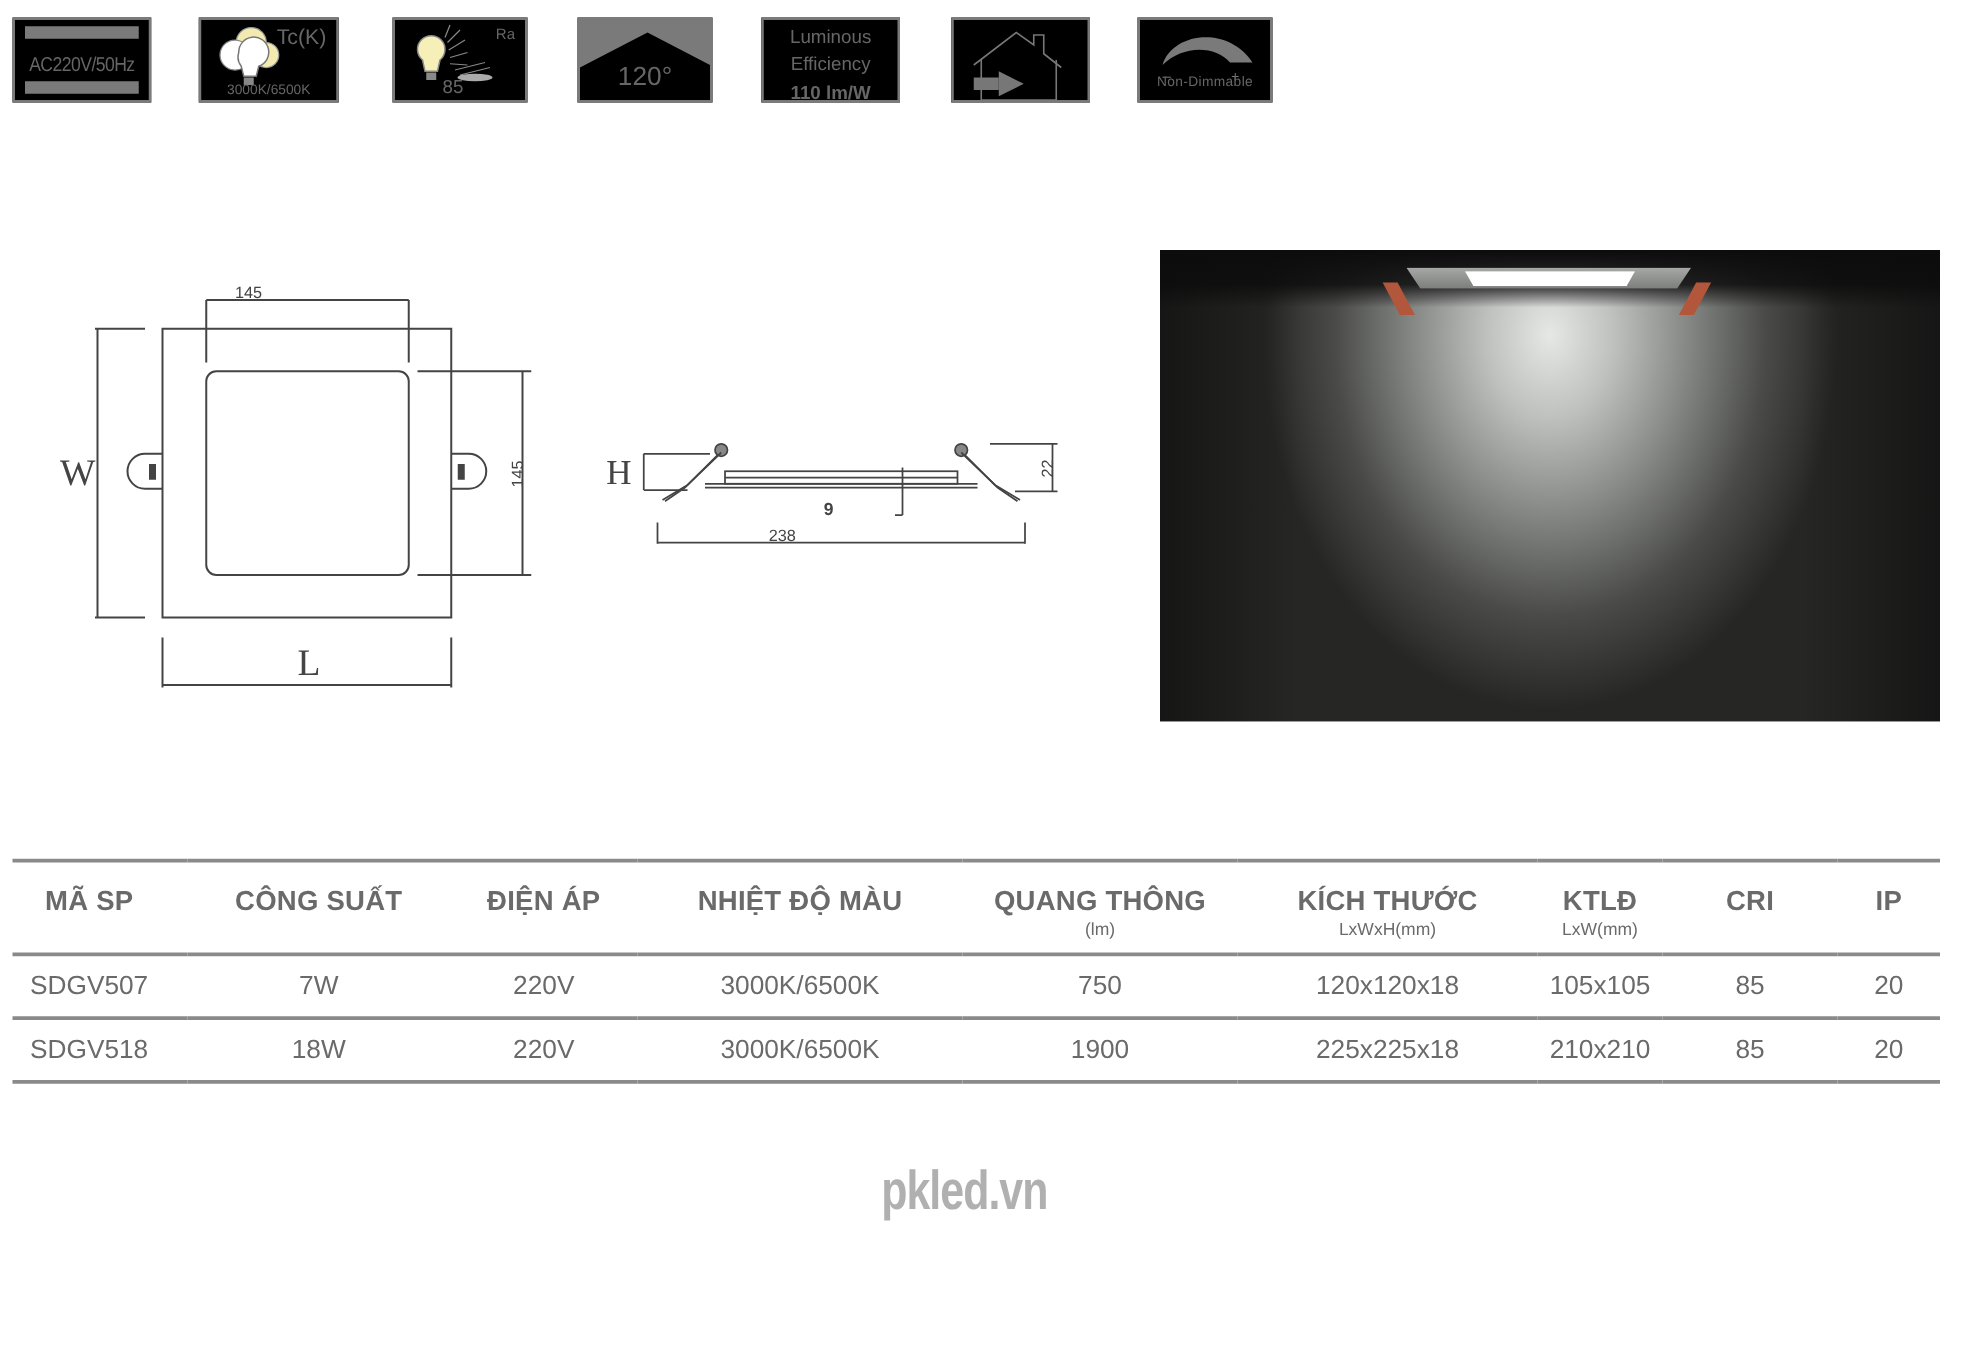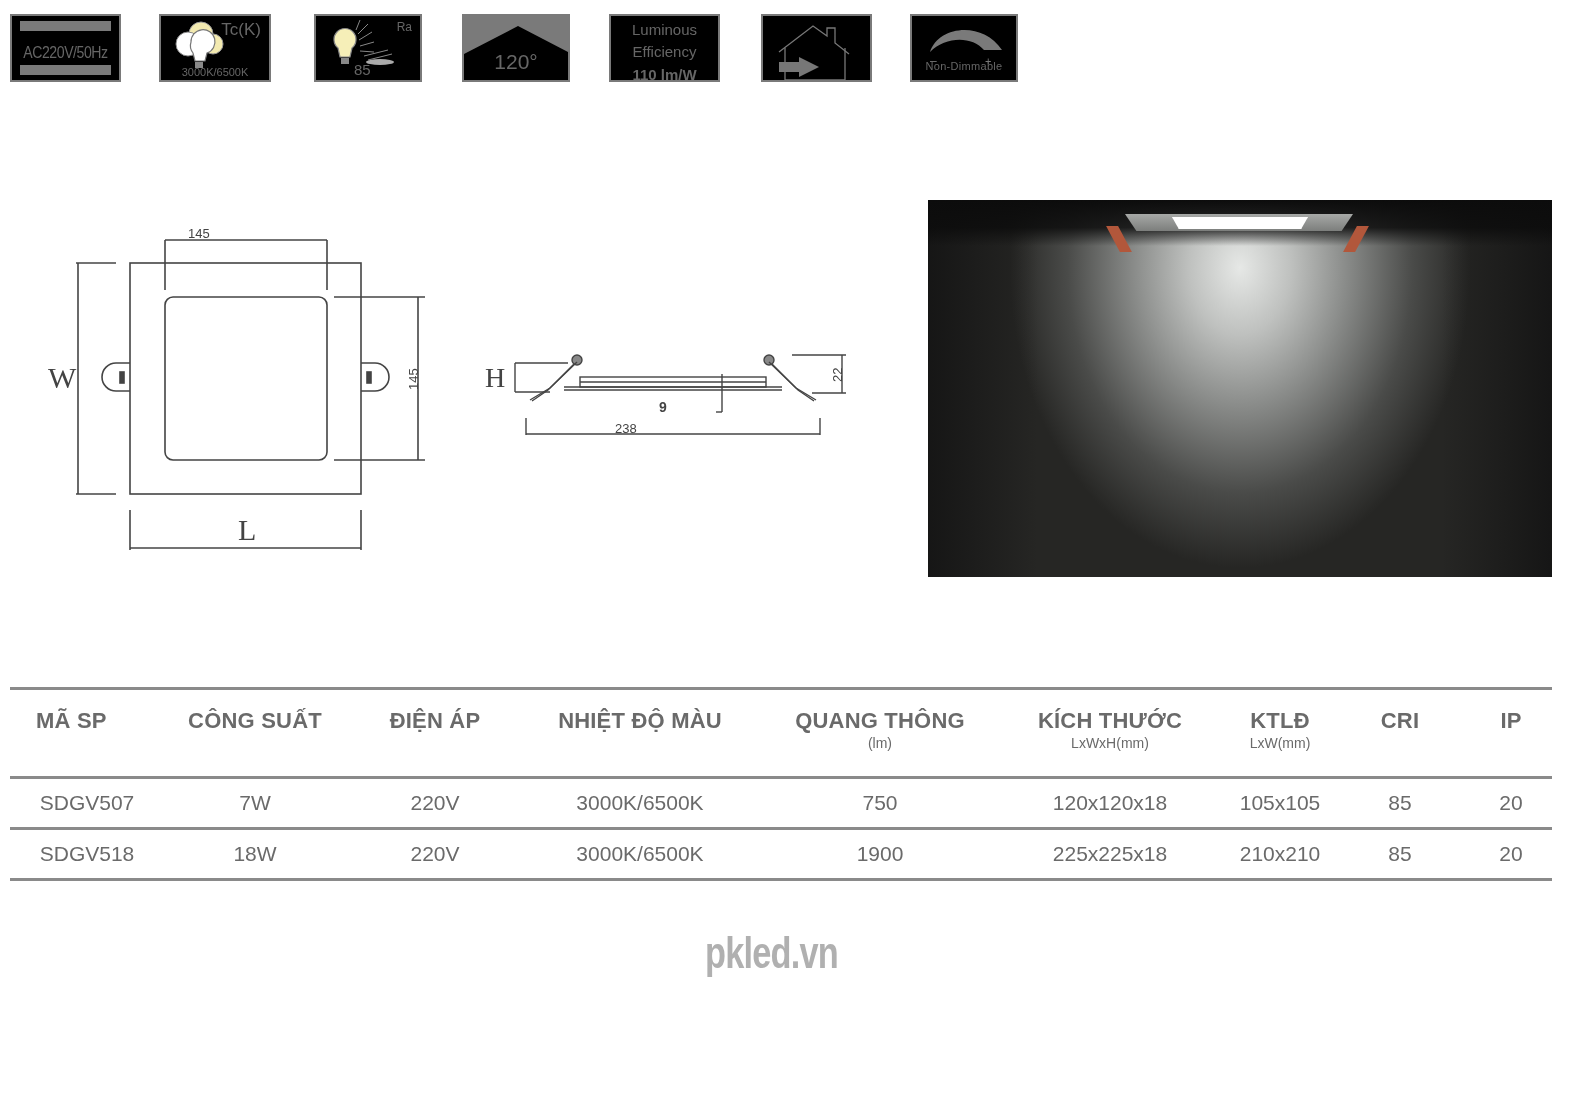--- a/index.html
+++ b/index.html
@@ -52,27 +52,27 @@
   #photo .clip-l, #photo .clip-r { position: absolute; top: 26px; width: 12px; height: 26px; background: #b2573b; }
   #photo .clip-l { left: 185px; transform: skewX(28deg); }
   #photo .clip-r { left: 422px; transform: skewX(-28deg); }
   #photo .edge-l, #photo .edge-r { position: absolute; top: 0; width: 110px; height: 100%; }
   #photo .edge-l { left: 0; background: linear-gradient(90deg, rgba(20,20,20,0.9), rgba(20,20,20,0)); }
   #photo .edge-r { right: 0; background: linear-gradient(270deg, rgba(20,20,20,0.9), rgba(20,20,20,0)); }
 
   
   #spec-table { position: absolute; left: 10px; top: 687px; width: 1542px; border-collapse: collapse; table-layout: fixed; }
   #spec-table th, #spec-table td { padding: 0; text-align: center; color: #666; }
-  #spec-table thead tr { height: 89px; border-top: 3px solid #8a8a8a; border-bottom: 3px solid #8a8a8a; }
+  #spec-table thead tr { height: 75px; border-top: 3px solid #8a8a8a; border-bottom: 3px solid #8a8a8a; }
   #spec-table th { vertical-align: top; padding-top: 19px; }
   #spec-table th .h-main { display: block; font-weight: bold; font-size: 22px; color: #6a6a6a; letter-spacing: 0.2px; line-height: 24px; }
   #spec-table th .h-sub { display: block; font-size: 14px; color: #6a6a6a; line-height: 20px; font-weight: normal; }
   #spec-table tbody tr { height: 51px; border-bottom: 3px solid #8a8a8a; }
   #spec-table td { font-size: 21px; color: #6a6a6a; }
-  #spec-table td.code { text-align: center; padding-left: 14px; }
+  #spec-table td.code { text-align: left; padding-left: 14px; }
   #spec-table th.code { text-align: left; padding-left: 26px; }
 
   #watermark { position: absolute; left: 705px; top: 928px; font-size: 44px; font-weight: bold;
                color: rgba(150,150,150,0.75); font-family: "Liberation Sans", sans-serif;
                transform: scaleX(0.78); transform-origin: left top; letter-spacing: -1px; }
 </style>
 </head>
 <body>
 
 <div class="icon-box" id="ic-ac">

